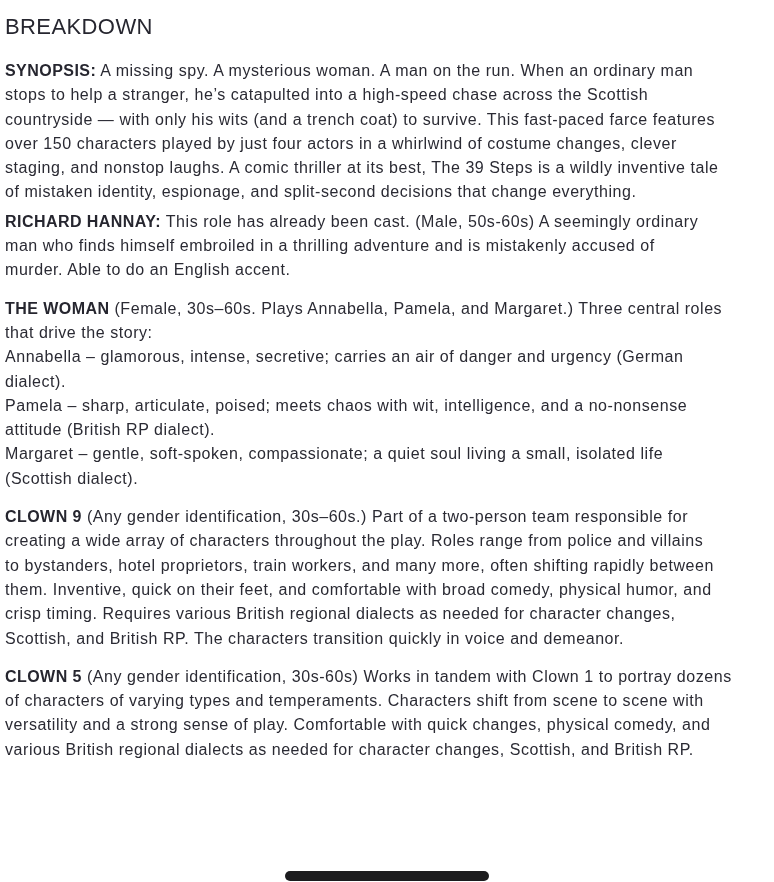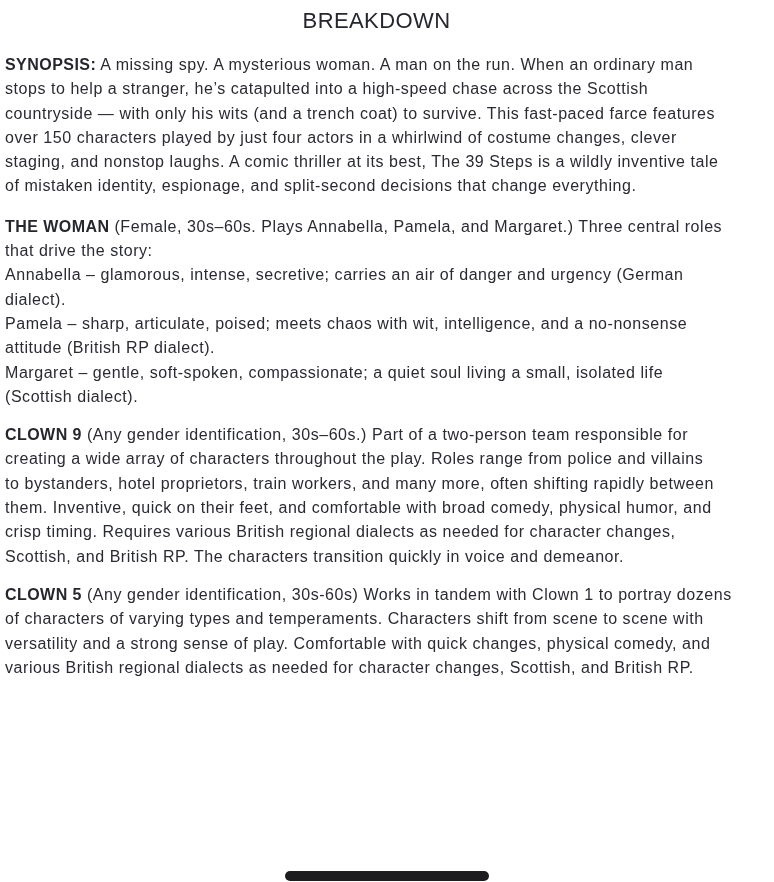--- a/index.html
+++ b/index.html
@@ -16,40 +16,39 @@
     color: #2a2a33;
   }
   .content {
     padding: 6px 26px 0 5px;
   }
   .heading {
     font-size: 22px;
     font-weight: 500;
     letter-spacing: 0.4px;
     line-height: 26px;
-    margin: 2px 0 19px 0;
+    margin: 8px 0 19px 0;
     color: #26262f;
-    text-align: center;
   }
   .heading--title {
     margin-bottom: 11px;
   }
   .heading--seeking {
     margin-bottom: 12px;
   }
   .para {
     font-size: 16px;
     line-height: 24.3px;
     letter-spacing: 0.55px;
     margin: 0 0 14px 0;
     white-space: pre-wrap;
     color: #2a2a33;
   }
   .para--synopsis {
-    margin-bottom: 16px;
+    margin-bottom: 5px;
   }
   .para strong {
     font-weight: 700;
     color: #26262f;
     letter-spacing: 0.45px;
   }
   .home-indicator {
     position: absolute;
     left: 50%;
     transform: translateX(-50%);
@@ -67,20 +66,23 @@
   <h1 class="heading">BREAKDOWN</h1>
 
   <p class="para para--synopsis"><strong>SYNOPSIS:</strong><span> A missing spy. A mysterious woman. A man on the run. When an ordinary man
 stops to help a stranger, he’s catapulted into a high-speed chase across the Scottish
 countryside — with only his wits (and a trench coat) to survive. This fast-paced farce features
 over 150 characters played by just four actors in a whirlwind of costume changes, clever
 staging, and nonstop laughs. A comic thriller at its best, The 39 Steps is a wildly inventive tale
 of mistaken identity, espionage, and split-second decisions that change everything.</span></p>
 
 
+  <p class="para"><strong>RICHARD HANNAY:</strong><span> This role has already been cast. (Male, 50s-60s) A seemingly ordinary
+man who finds himself embroiled in a thrilling adventure and is mistakenly accused of
+murder. Able to do an English accent.</span></p>
 
   <p class="para"><strong>THE WOMAN</strong><span> (Female, 30s–60s. Plays Annabella, Pamela, and Margaret.) Three central roles
 that drive the story:
 Annabella – glamorous, intense, secretive; carries an air of danger and urgency (German
 dialect).
 Pamela – sharp, articulate, poised; meets chaos with wit, intelligence, and a no-nonsense
 attitude (British RP dialect).
 Margaret – gentle, soft-spoken, compassionate; a quiet soul living a small, isolated life
 (Scottish dialect).</span></p>
 

